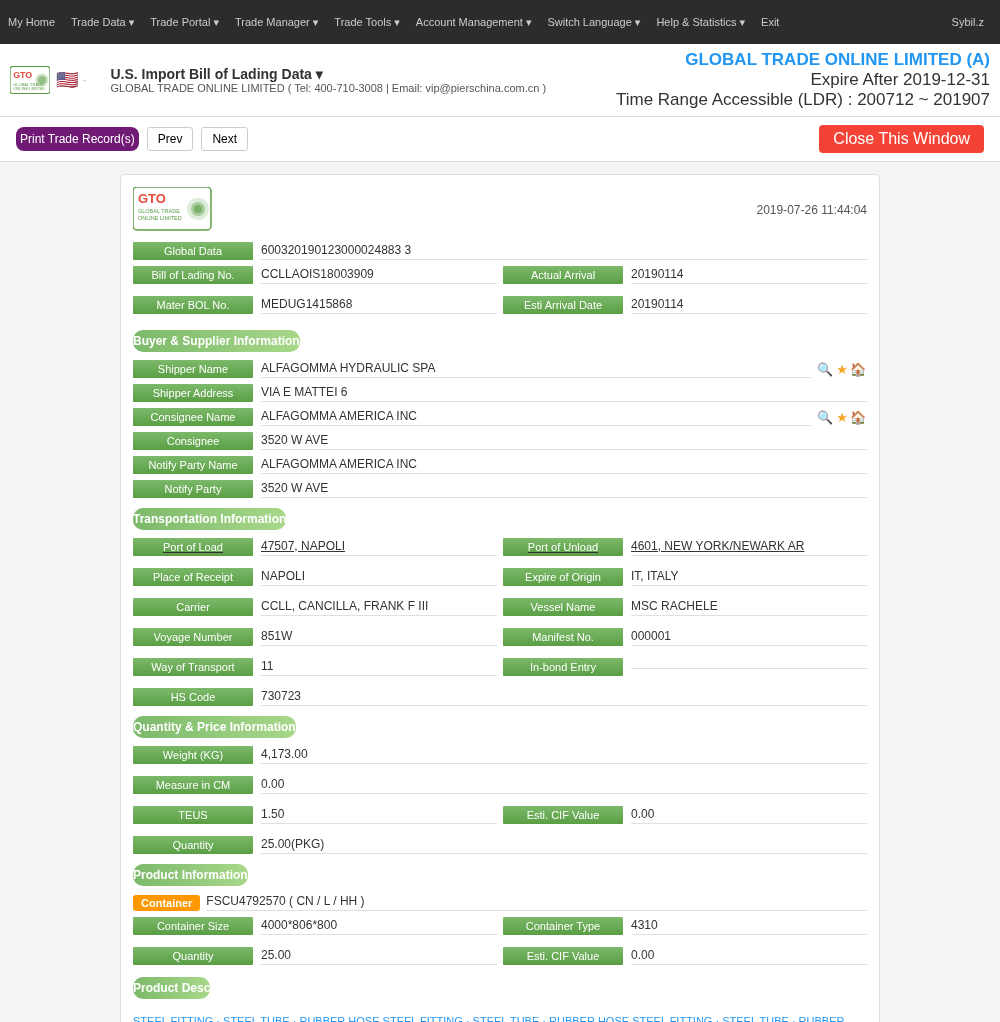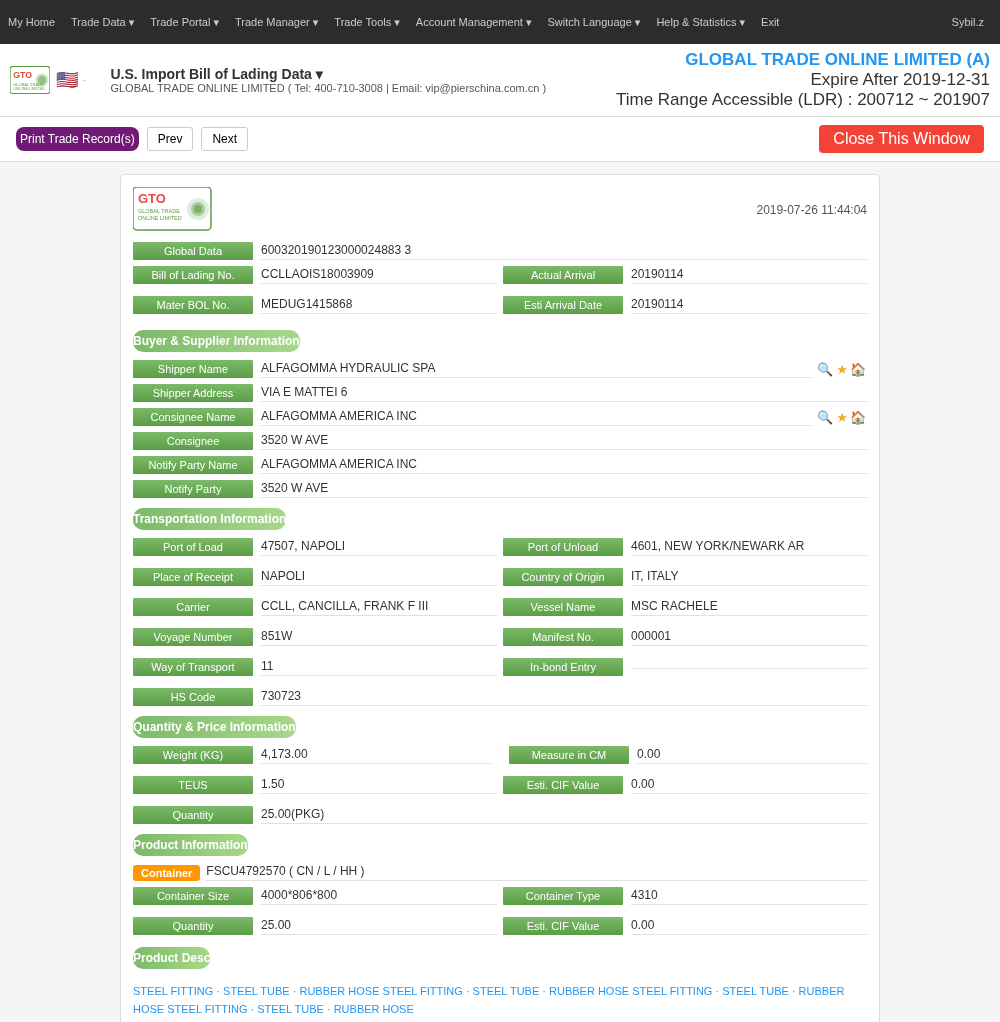--- a/index.html
+++ b/index.html
@@ -198,39 +198,39 @@
       <div class="field-row">
         <span class="field-label">Notify Party</span>
         <span class="field-value">3520 W AVE</span>
       </div>
     </div>
 
     <div style="margin-top:10px;">
       <span class="section-header">Transportation Information</span>
 
       
-      <div style="display:grid; grid-template-columns:1fr 1fr; gap:6px; margin-bottom:6px;">
+      <div style="display:grid; grid-template-columns:1fr 1fr; gap:6px; margin-bottom:6px;text-decoration:underline;">
         <div class="field-row">
           <span class="field-label">Port of Load</span>
           <span class="field-value">47507, NAPOLI</span>
         </div>
         <div class="field-row">
           <span class="field-label">Port of Unload</span>
           <span class="field-value">4601, NEW YORK/NEWARK AR</span>
         </div>
       </div>
 
       
       <div style="display:grid; grid-template-columns:1fr 1fr; gap:6px; margin-bottom:6px;">
         <div class="field-row">
           <span class="field-label">Place of Receipt</span>
           <span class="field-value">NAPOLI</span>
         </div>
         <div class="field-row">
-          <span class="field-label">Country of Origin</span>
+          <span class="field-label">Expire of Origin</span>
           <span class="field-value">IT, ITALY</span>
         </div>
       </div>
 
       
       <div style="display:grid; grid-template-columns:1fr 1fr; gap:6px; margin-bottom:6px;">
         <div class="field-row">
           <span class="field-label">Carrier</span>
           <span class="field-value">CCLL, CANCILLA, FRANK F III</span>
         </div>
@@ -268,21 +268,21 @@
       <div class="field-row">
         <span class="field-label">HS Code</span>
         <span class="field-value">730723</span>
       </div>
     </div>
 
     <div style="margin-top:10px;">
       <span class="section-header">Quantity &amp; Price Information</span>
 
       
-      <div style="display:grid; grid-template-columns:1fr 1fr; gap:18px; margin-bottom:6px;">
+      <div style="display:grid; grid-template-columns:1fr; gap:6px; margin-bottom:6px;">
         <div class="field-row">
           <span class="field-label">Weight (KG)</span>
           <span class="field-value">4,173.00</span>
         </div>
         <div class="field-row">
           <span class="field-label">Measure in CM</span>
           <span class="field-value">0.00</span>
         </div>
       </div>
 

